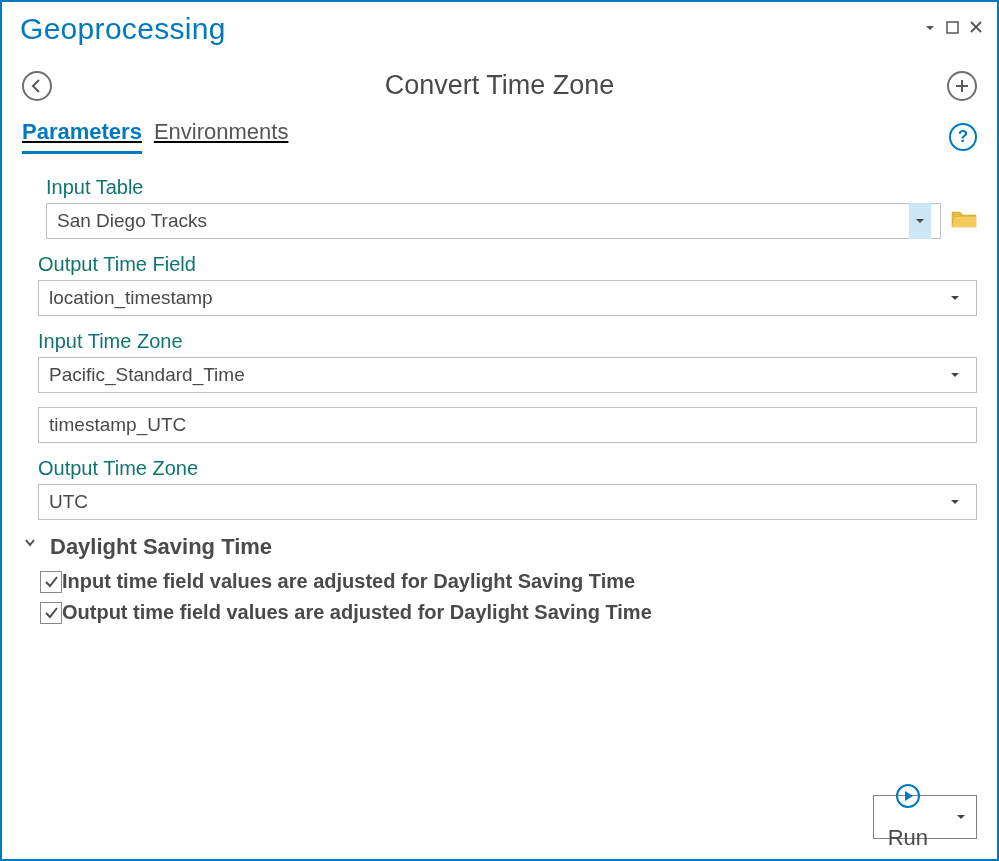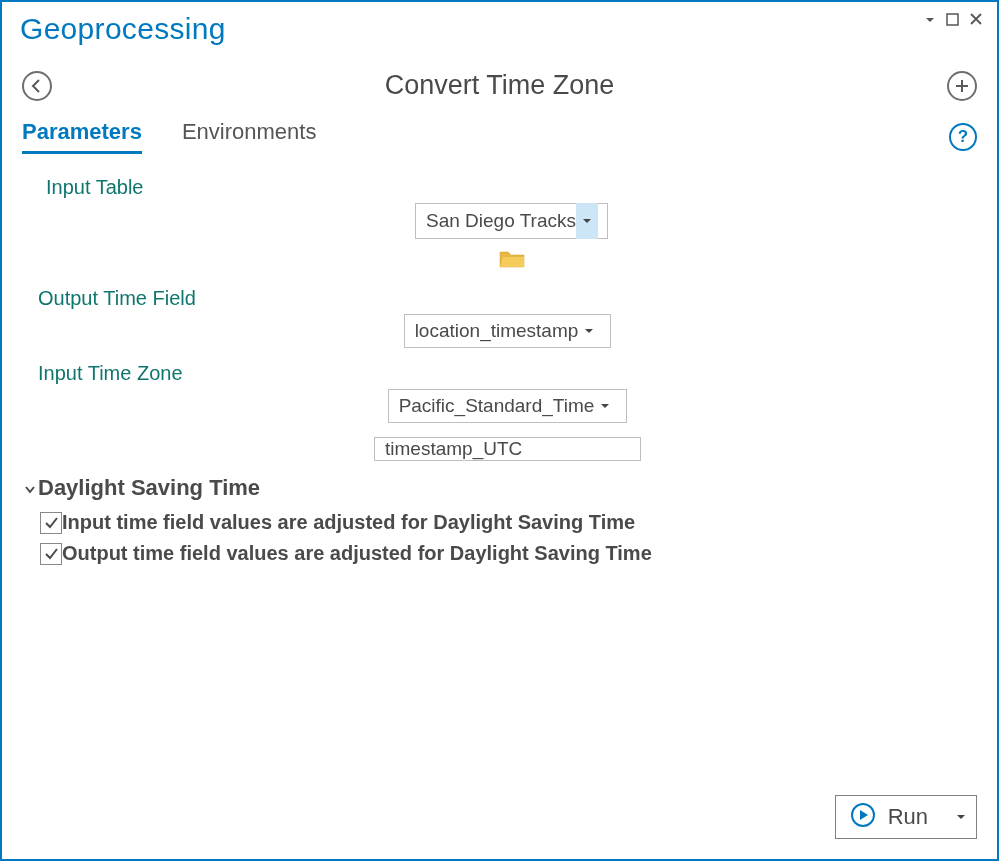--- a/index.html
+++ b/index.html
@@ -10,21 +10,21 @@
   height: 861px;
   border: 2px solid #0079c1;
   overflow: hidden;
   display: flex;
   flex-direction: column;
 }
 .title-bar {
   background: #fff;
   padding: 10px 14px 6px 18px;
   display: flex;
-  align-items: flex-start;
+  align-items: center;
   justify-content: space-between;
 }
 .title-bar .title {
   font-size: 30px;
   font-weight: 300;
   color: #0079c1;
   letter-spacing: 0.3px;
 }
 .window-controls {
   display: flex;
@@ -58,21 +58,22 @@
   color: #5a5a5a;
   background: #fff;
 }
 .tabs-row {
   display: flex;
   align-items: center;
   padding: 8px 20px 0 20px;
 }
 .tabs {
   display: flex;
-  gap: 40px;
+  gap: 12px;
+  text-decoration: underline;
 }
 .tab {
   font-size: 22px;
   color: #555;
   padding-bottom: 6px;
   cursor: pointer;
 }
 .tab.active {
   color: #0079c1;
   font-weight: 600;
@@ -102,21 +103,20 @@
   font-size: 20px;
   color: #0f766e;
   padding-left: 16px;
   margin-bottom: 4px;
 }
 .field-row {
   display: flex;
   align-items: center;
   gap: 10px;
   padding-left: 16px;
-  flex-direction: column;
 }
 .text-input, .select-input {
   flex: 1;
   height: 36px;
   border: 1px solid #bfbfbf;
   font-size: 19px;
   padding: 0 10px;
   color: #4a4a4a;
   background: #fff;
   display: flex;
@@ -143,22 +143,22 @@
 .dropdown-btn.highlighted {
   background: #cde6f7;
   margin: -1px -1px -1px 0;
   height: 36px;
 }
 .browse-icon {
   cursor: pointer;
 }
 .section-header {
   display: flex;
-  align-items: flex-end;
-  gap: 0;
+  align-items: flex-start;
+  gap: 12px;
   cursor: pointer;
   margin: 8px 0 10px 0;
 }
 .section-title {
   font-size: 22px;
   font-weight: 600;
   color: #4a4a4a;
 }
 .checkbox-row {
   display: flex;
@@ -192,20 +192,21 @@
   display: flex;
   align-items: center;
   cursor: pointer;
   background: #fff;
 }
 .run-btn .run-main {
   display: flex;
   align-items: center;
   gap: 12px;
   padding: 0 18px 0 14px;
+  flex-direction: column;
 }
 .run-btn .run-label {
   font-size: 22px;
   color: #4a4a4a;
 }
 .run-btn .run-dropdown {
   width: 30px;
   height: 100%;
   display: flex;
   align-items: center;
@@ -320,20 +321,33 @@
   </div>
 
   <div class="field-group">
     <div class="field-row">
       <div class="text-input">
         <input type="text" value="timestamp_UTC" style="">
       </div>
     </div>
   </div>
 
+  <div class="field-group">
+    <div class="field-label">Output Time Zone</div>
+    <div class="field-row">
+      <div class="select-input">
+        <span class="sel-text">UTC</span>
+        <span class="dropdown-btn">
+          <svg width="10" height="10" viewBox="0 0 10 10">
+              <path d="M1 3 L5 7 L9 3 Z" fill="#444"></path>
+            </svg>
+        </span>
+      </div>
+    </div>
+  </div>
 
   <div class="section-header">
     <span>
       <svg width="16" height="16" viewBox="0 0 16 16">
           <path d="M4 6 L8 11 L12 6" fill="none" stroke="#4a4a4a" stroke-width="2"></path>
         </svg>
     </span>
     <span class="section-title">Daylight Saving Time</span>
   </div>
 

